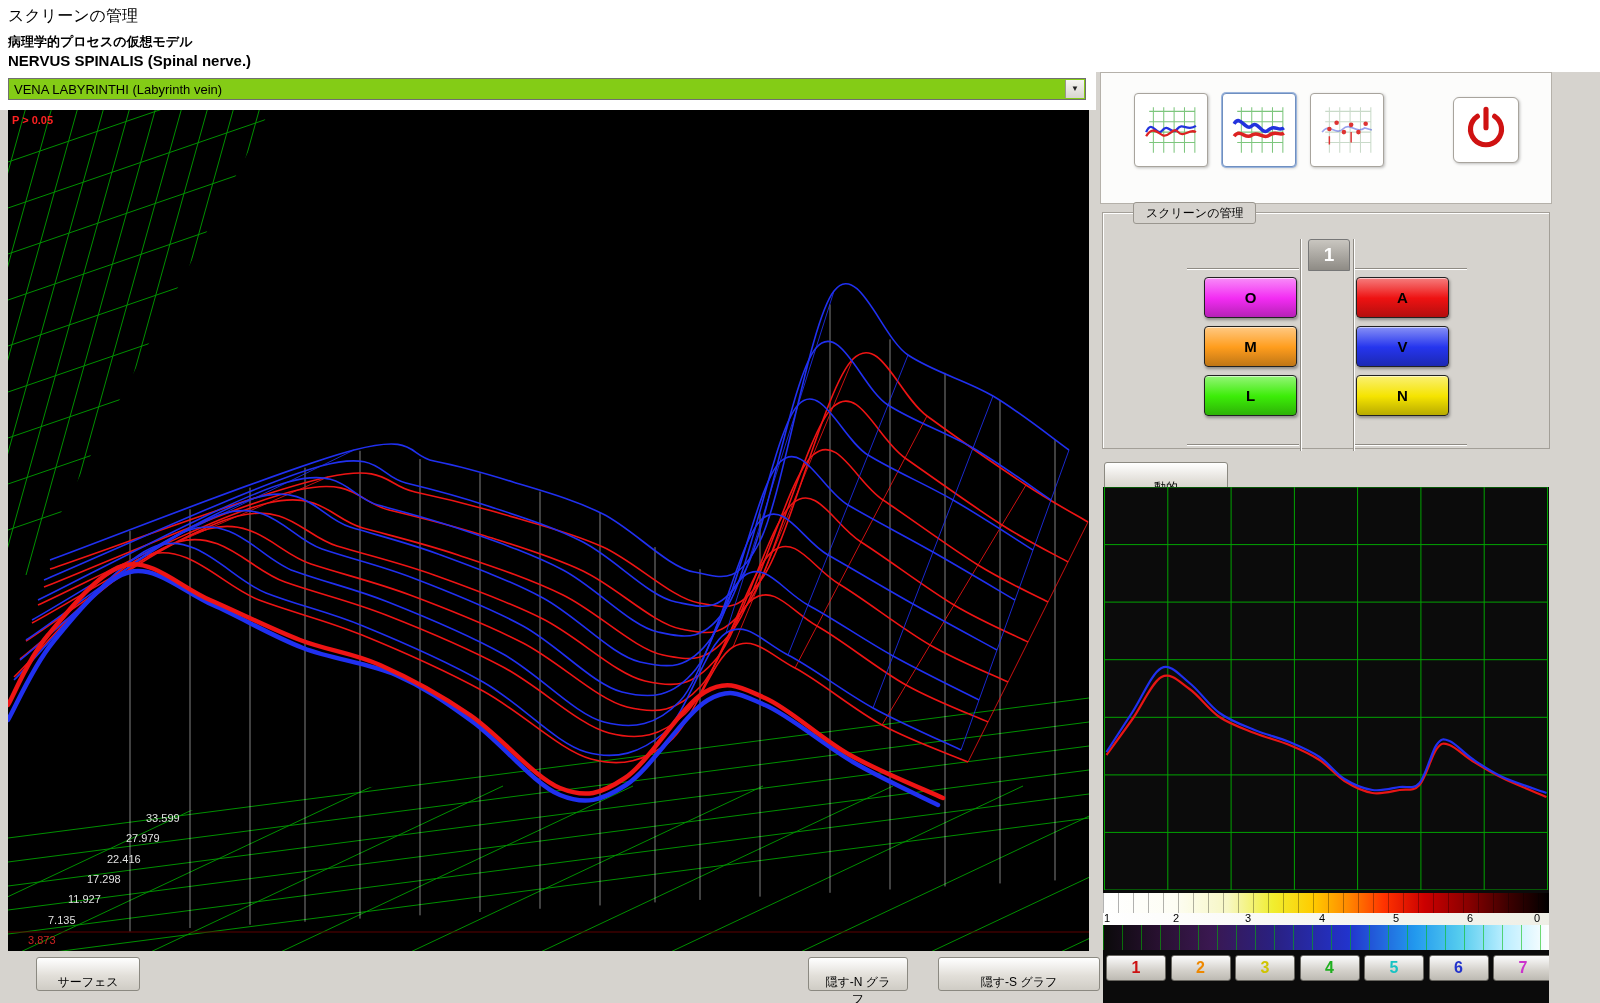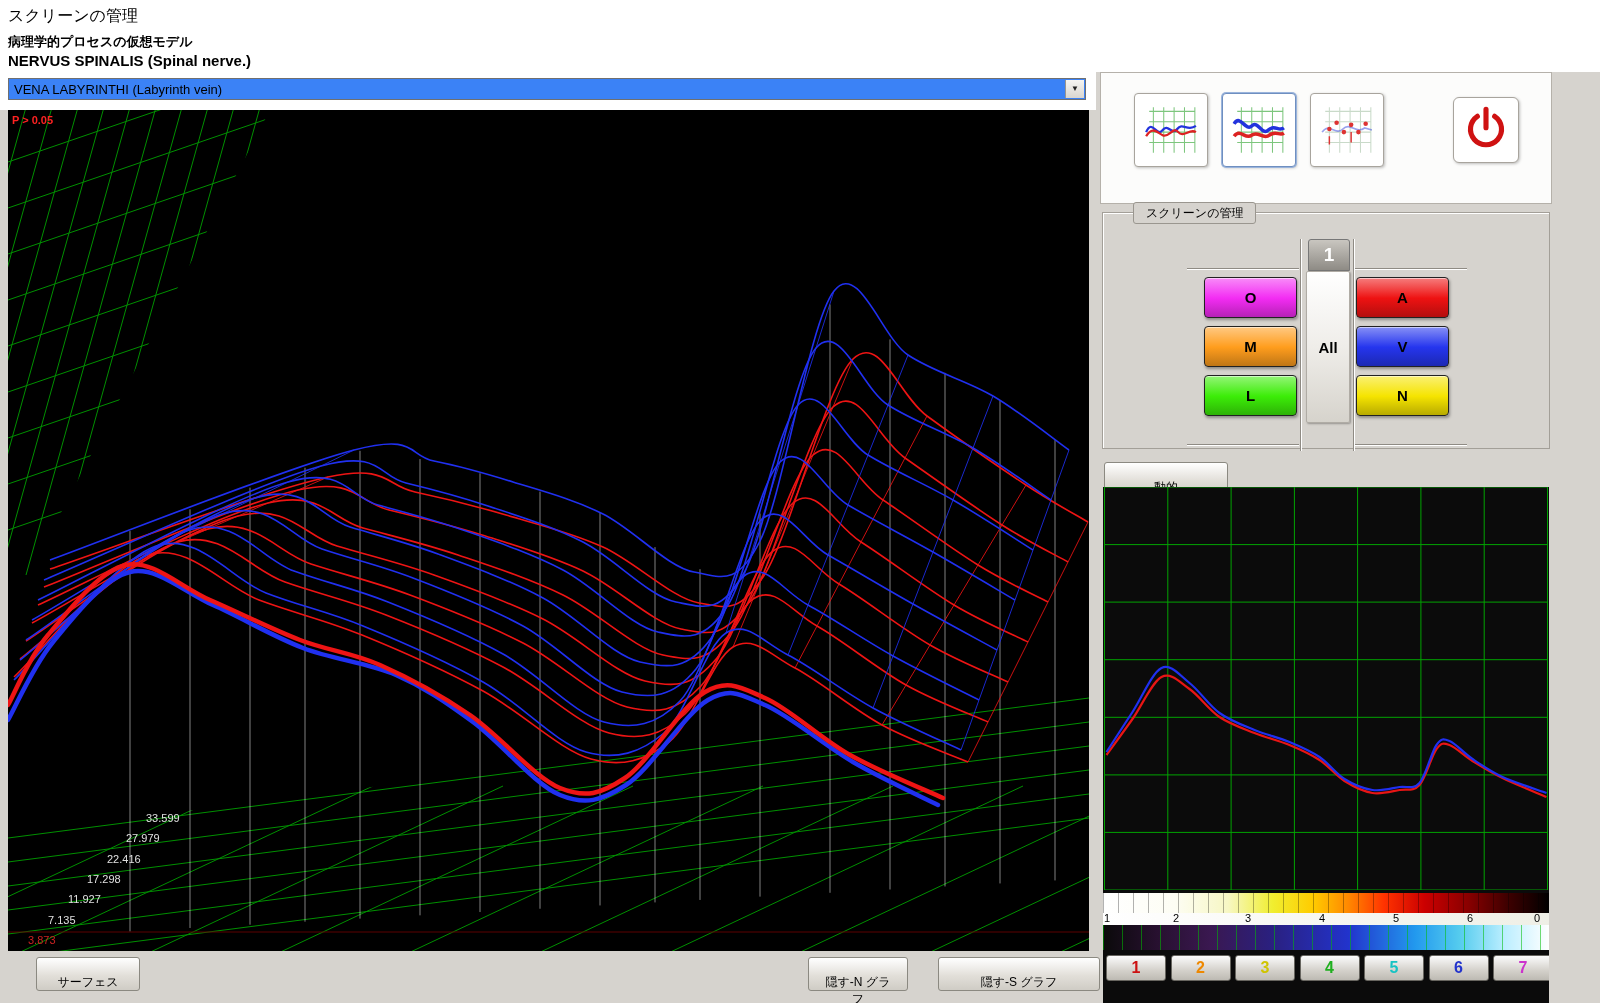--- a/index.html
+++ b/index.html
@@ -6,21 +6,21 @@
   body{width:1600px;height:1003px;position:relative;background:#d6d3ce;
        font-family:"Liberation Sans",sans-serif;overflow:hidden;}
   #app{position:absolute;inset:0;}
 
   
   .header-left{position:absolute;left:0;top:0;width:1096px;height:110px;background:#ffffff;}
   .header-right{position:absolute;left:1096px;top:0;width:504px;height:72px;background:#ffffff;}
   .t1{position:absolute;left:8px;top:6px;font-size:16px;color:#000;}
   .t2{position:absolute;left:8px;top:33px;font-size:13px;font-weight:bold;color:#000;text-align:center;}
   .t3{position:absolute;left:8px;top:52px;font-size:15px;font-weight:bold;color:#000;}
-  .combo{position:absolute;left:8px;top:78px;width:1078px;height:22px;background:#3b82f6;
+  .combo{position:absolute;left:8px;top:78px;width:1078px;height:22px;background:#84cc16;
          border:1px solid #707070;box-sizing:border-box;}
   .combo-text{position:absolute;left:5px;top:3px;font-size:13px;color:#000;white-space:nowrap;}
   .combo-btn{position:absolute;right:1px;top:1px;width:18px;height:18px;
              background:linear-gradient(180deg,#f6f5f2,#d9d6d0);border-left:1px solid #9a968f;
              display:flex;align-items:center;justify-content:center;}
   .combo-arrow{font-size:8px;color:#222;line-height:1;}
 
   
   .main-chart{position:absolute;left:8px;top:110px;width:1081px;height:841px;background:#000;}
   svg text{font-family:"Liberation Sans",sans-serif;}
@@ -317,21 +317,20 @@
   <div class="groupbox">
     <div class="legend">スクリーンの管理</div>
     <div class="vline" style="left:197px;top:26px;height:212px"></div>
     <div class="vline" style="left:250px;top:26px;height:212px"></div>
     <div class="hline" style="left:84px;top:55px;width:112px"></div>
     <div class="hline" style="left:252px;top:55px;width:112px"></div>
     <div class="hline" style="left:84px;top:231px;width:112px"></div>
     <div class="hline" style="left:252px;top:231px;width:112px"></div>
 
     <div class="badge">1</div>
-    <div class="all-col">All</div>
 
     <button class="cbtn" style="left: 101px; top: 64px; background: linear-gradient(rgb(248, 139, 248) 0%, rgb(243, 44, 243) 52%, rgb(182, 33, 182) 100%);">O</button>
     <button class="cbtn" style="left: 101px; top: 113px; background: linear-gradient(rgb(255, 201, 131) 0%, rgb(255, 157, 29) 52%, rgb(191, 118, 22) 100%);">M</button>
     <button class="cbtn" style="left: 101px; top: 162px; background: linear-gradient(rgb(148, 245, 119) 0%, rgb(60, 237, 8) 52%, rgb(45, 178, 6) 100%);">L</button>
     <button class="cbtn" style="left: 253px; top: 64px; background: linear-gradient(rgb(246, 125, 125) 0%, rgb(238, 18, 18) 52%, rgb(179, 14, 14) 100%);">A</button>
     <button class="cbtn" style="left: 253px; top: 113px; background: linear-gradient(rgb(135, 144, 246) 0%, rgb(37, 53, 238) 52%, rgb(28, 40, 179) 100%);">V</button>
     <button class="cbtn" style="left: 253px; top: 162px; background: linear-gradient(rgb(250, 240, 115) 0%, rgb(245, 228, 0) 52%, rgb(184, 171, 0) 100%);">N</button>
   </div>
 
   <button class="wbtn" style="left:1104px;top:462px;width:124px">動的</button>

